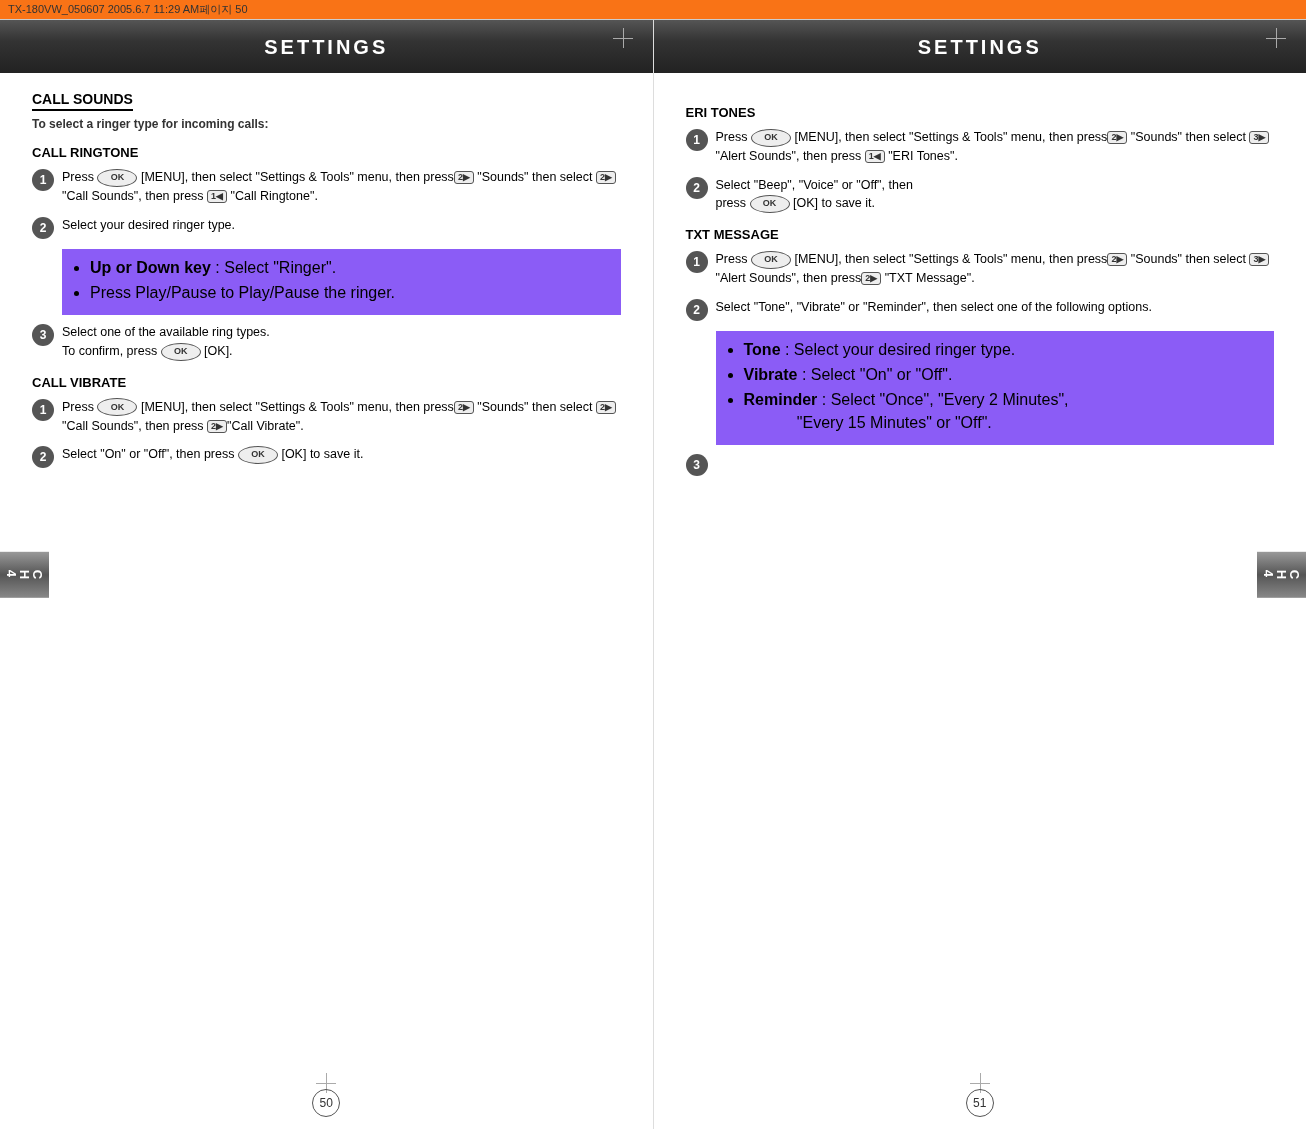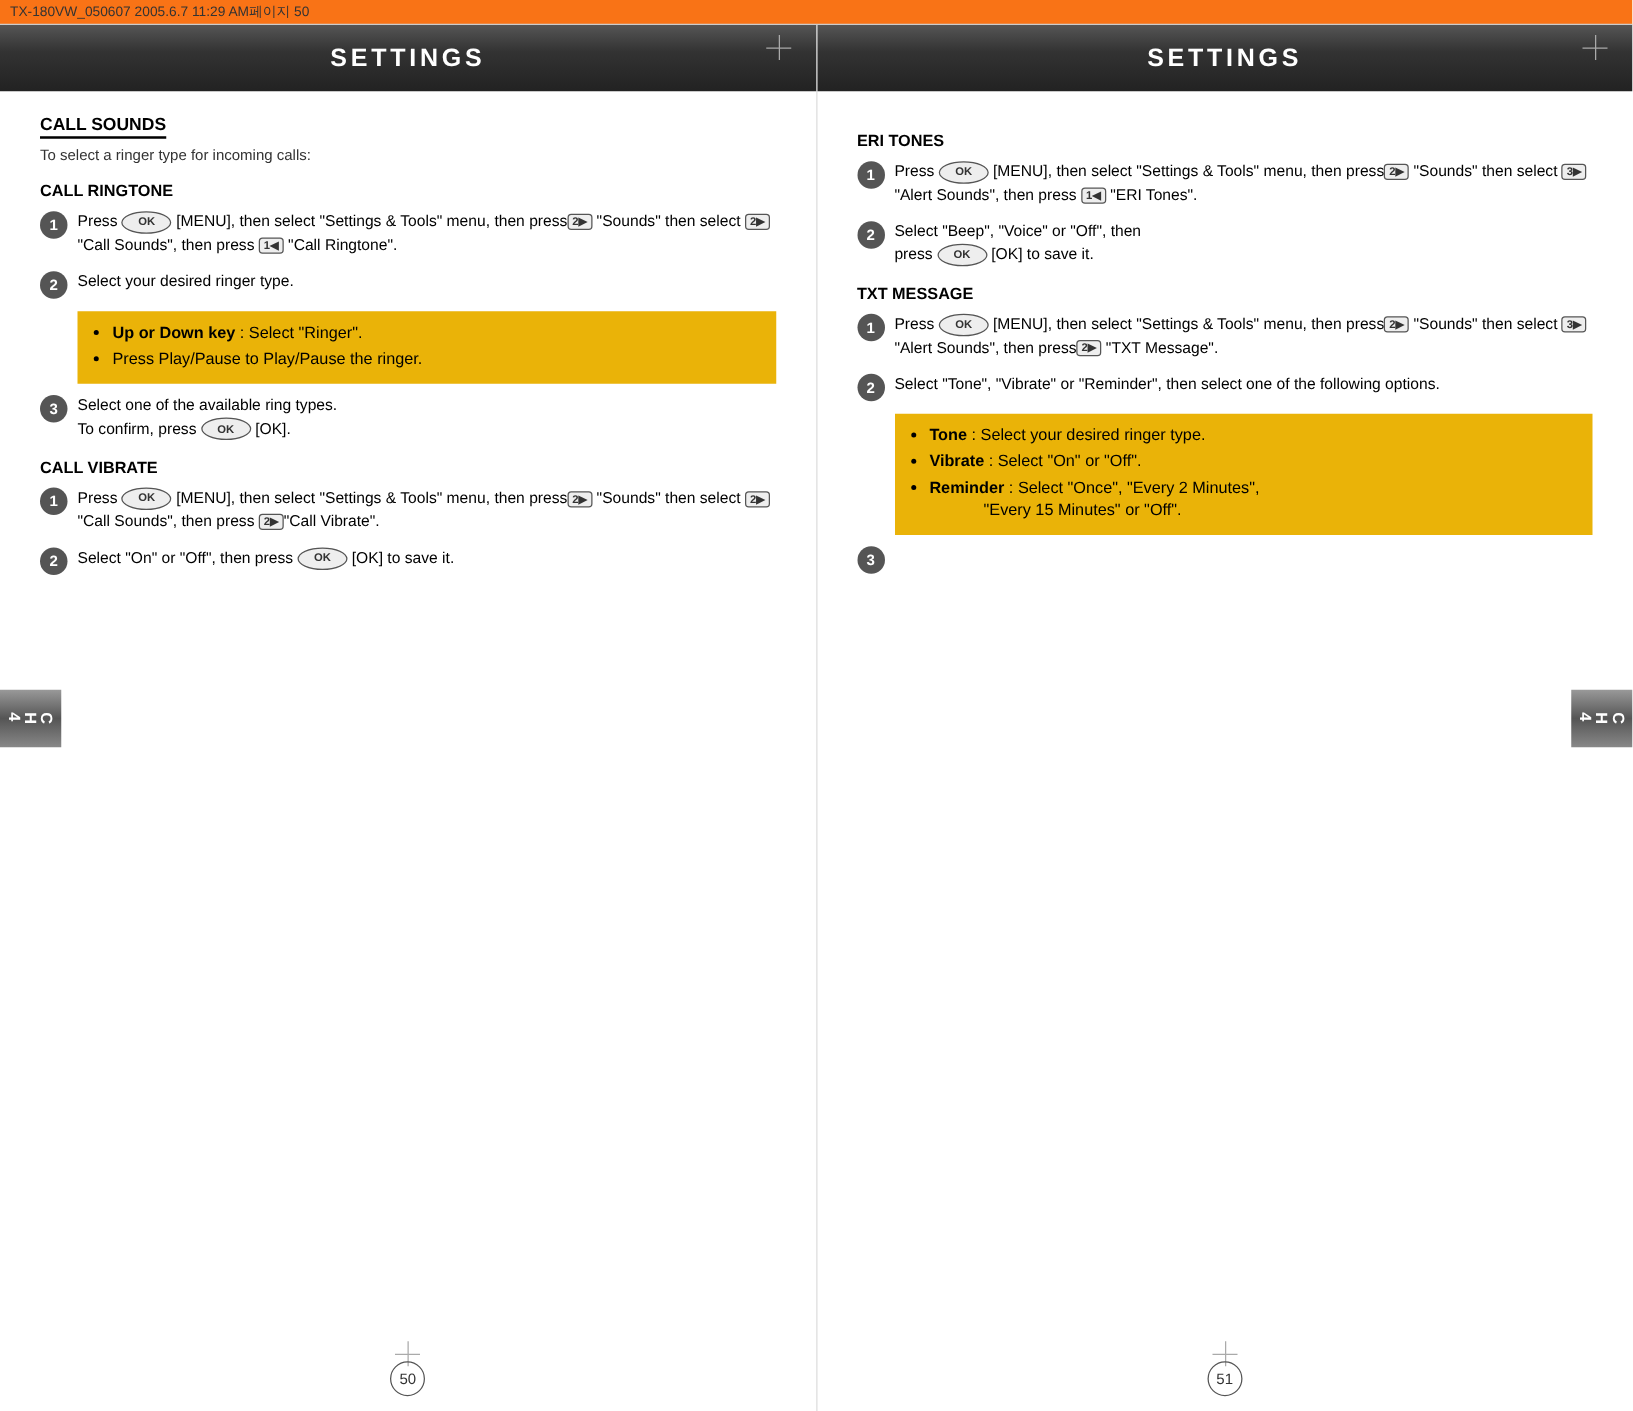--- a/index.html
+++ b/index.html
@@ -64,20 +64,21 @@
       border-bottom: 2px solid #000;
       padding-bottom: 2px;
       margin-bottom: 6px;
       display: inline-block;
     }
 
     .section-desc {
       font-size: 12px;
       color: #333;
       margin-bottom: 14px;
+      font-weight: bold;
     }
 
     
     .subsection-title {
       font-weight: bold;
       font-size: 13px;
       margin-top: 14px;
       margin-bottom: 8px;
     }
 
@@ -136,25 +137,25 @@
       height: 18px;
       font-size: 9px;
       font-weight: bold;
       background: #eee;
       color: #333;
       vertical-align: middle;
     }
 
     
     .info-box {
-      background: #eab308;
+      background: #8b5cf6;
       border: none;
       padding: 8px 12px;
       margin: 8px 0 8px 30px;
-      font-size: 13px;
+      font-size: 16px;
     }
 
     .info-box ul {
       list-style: disc;
       padding-left: 16px;
     }
 
     .info-box ul li {
       margin-bottom: 3px;
       line-height: 1.4;

